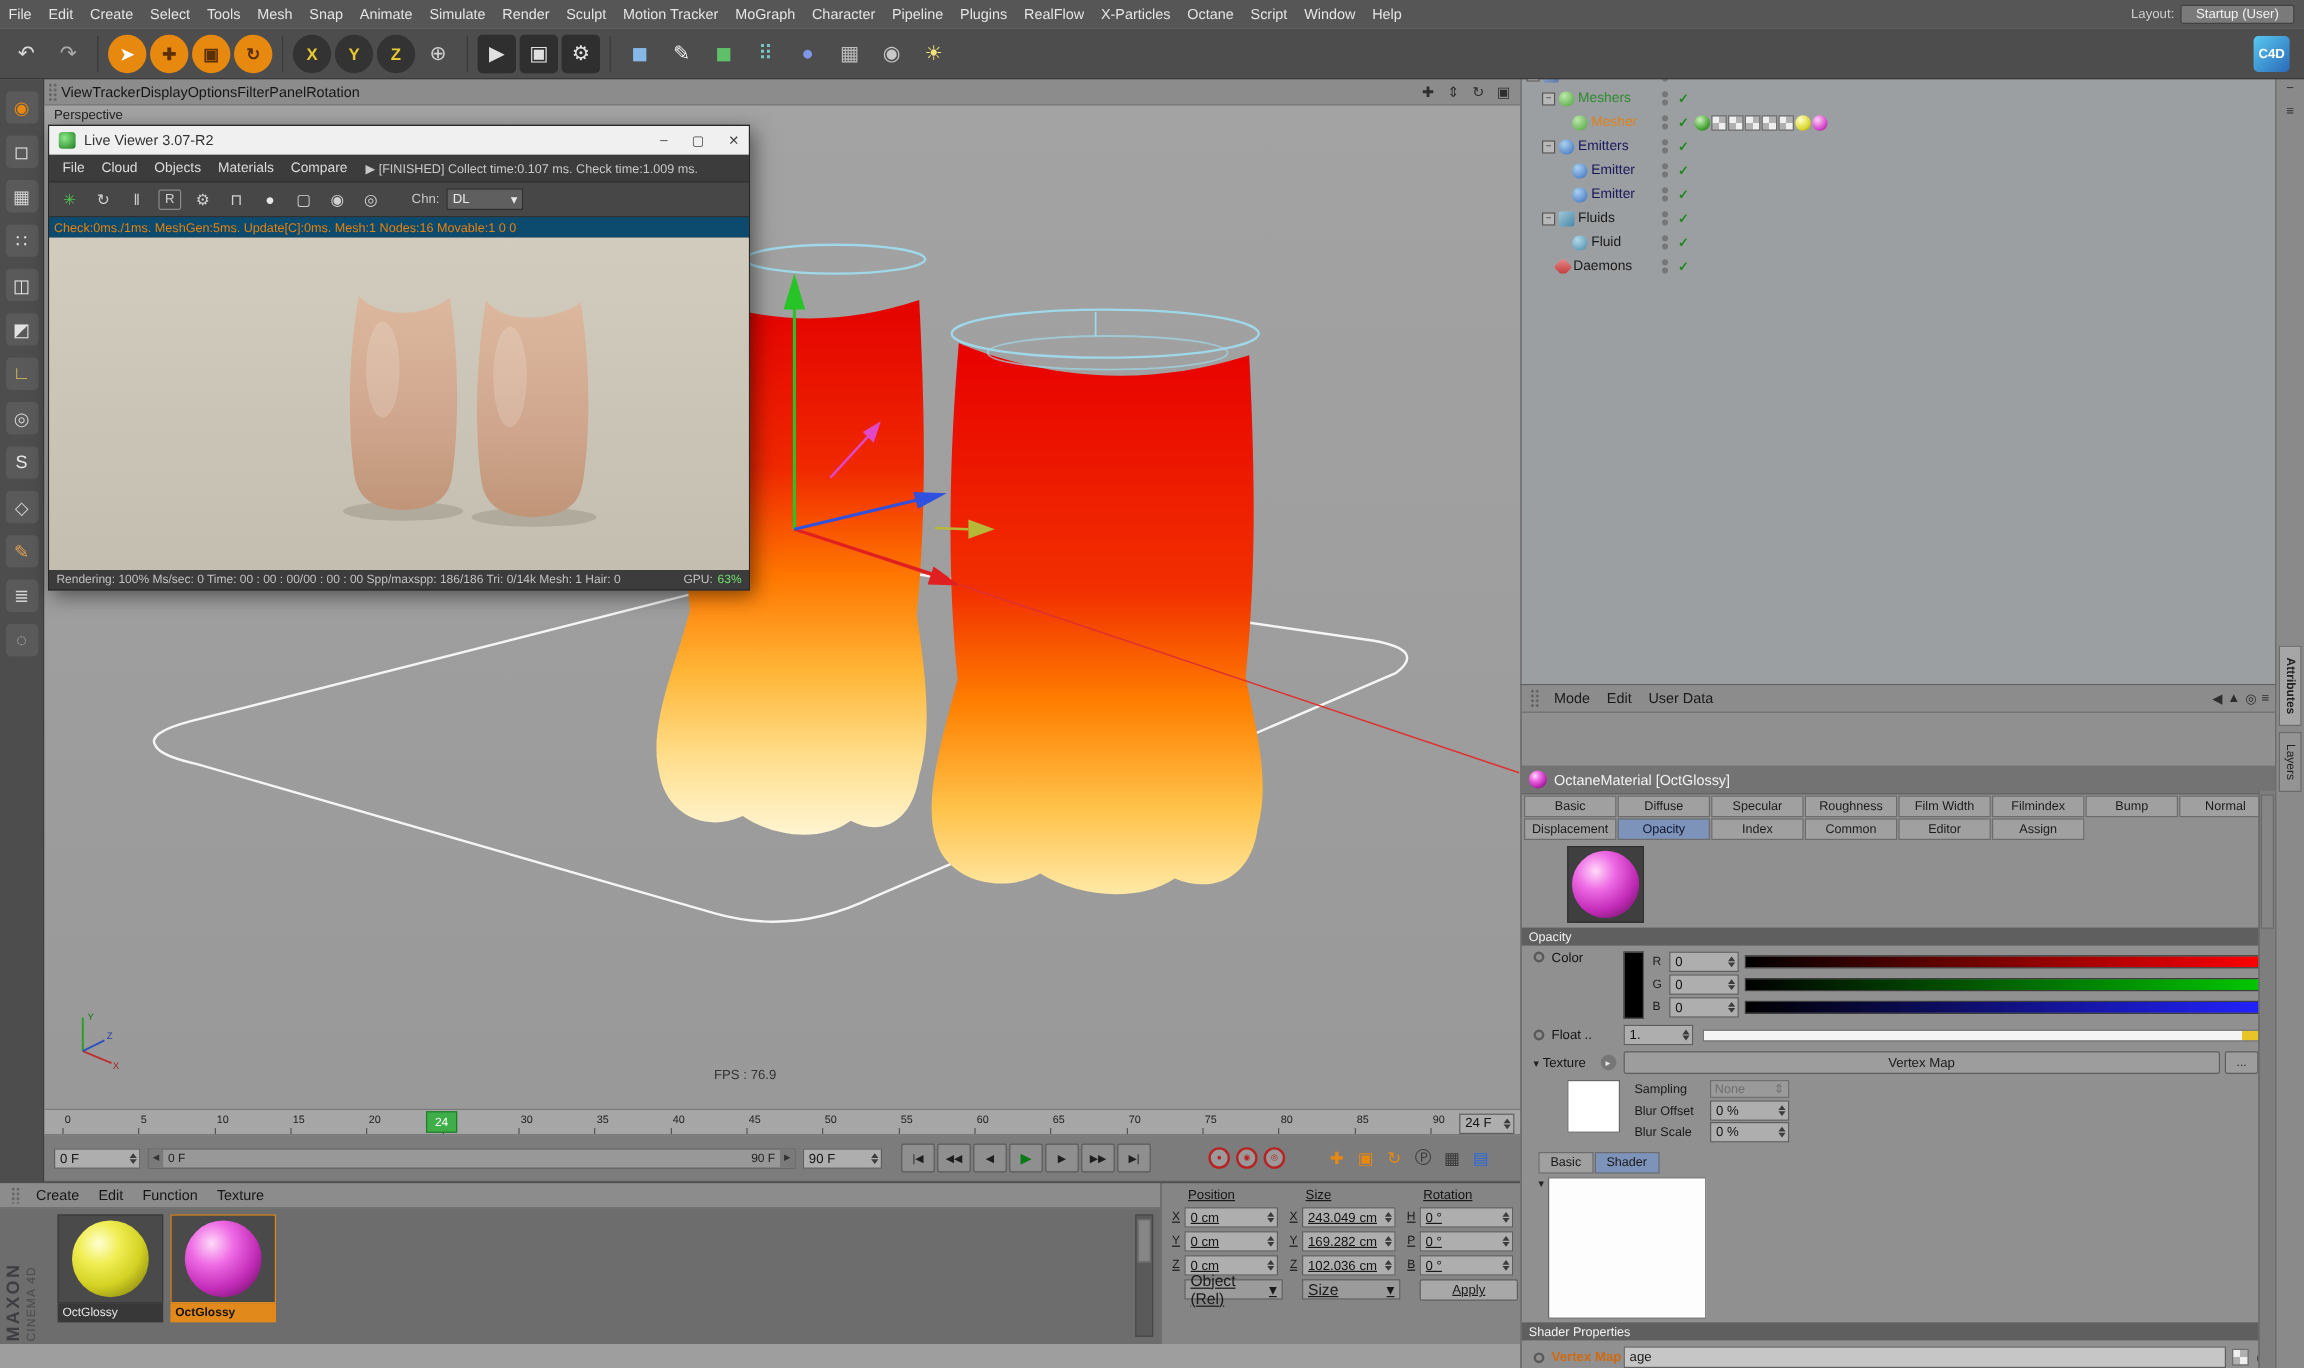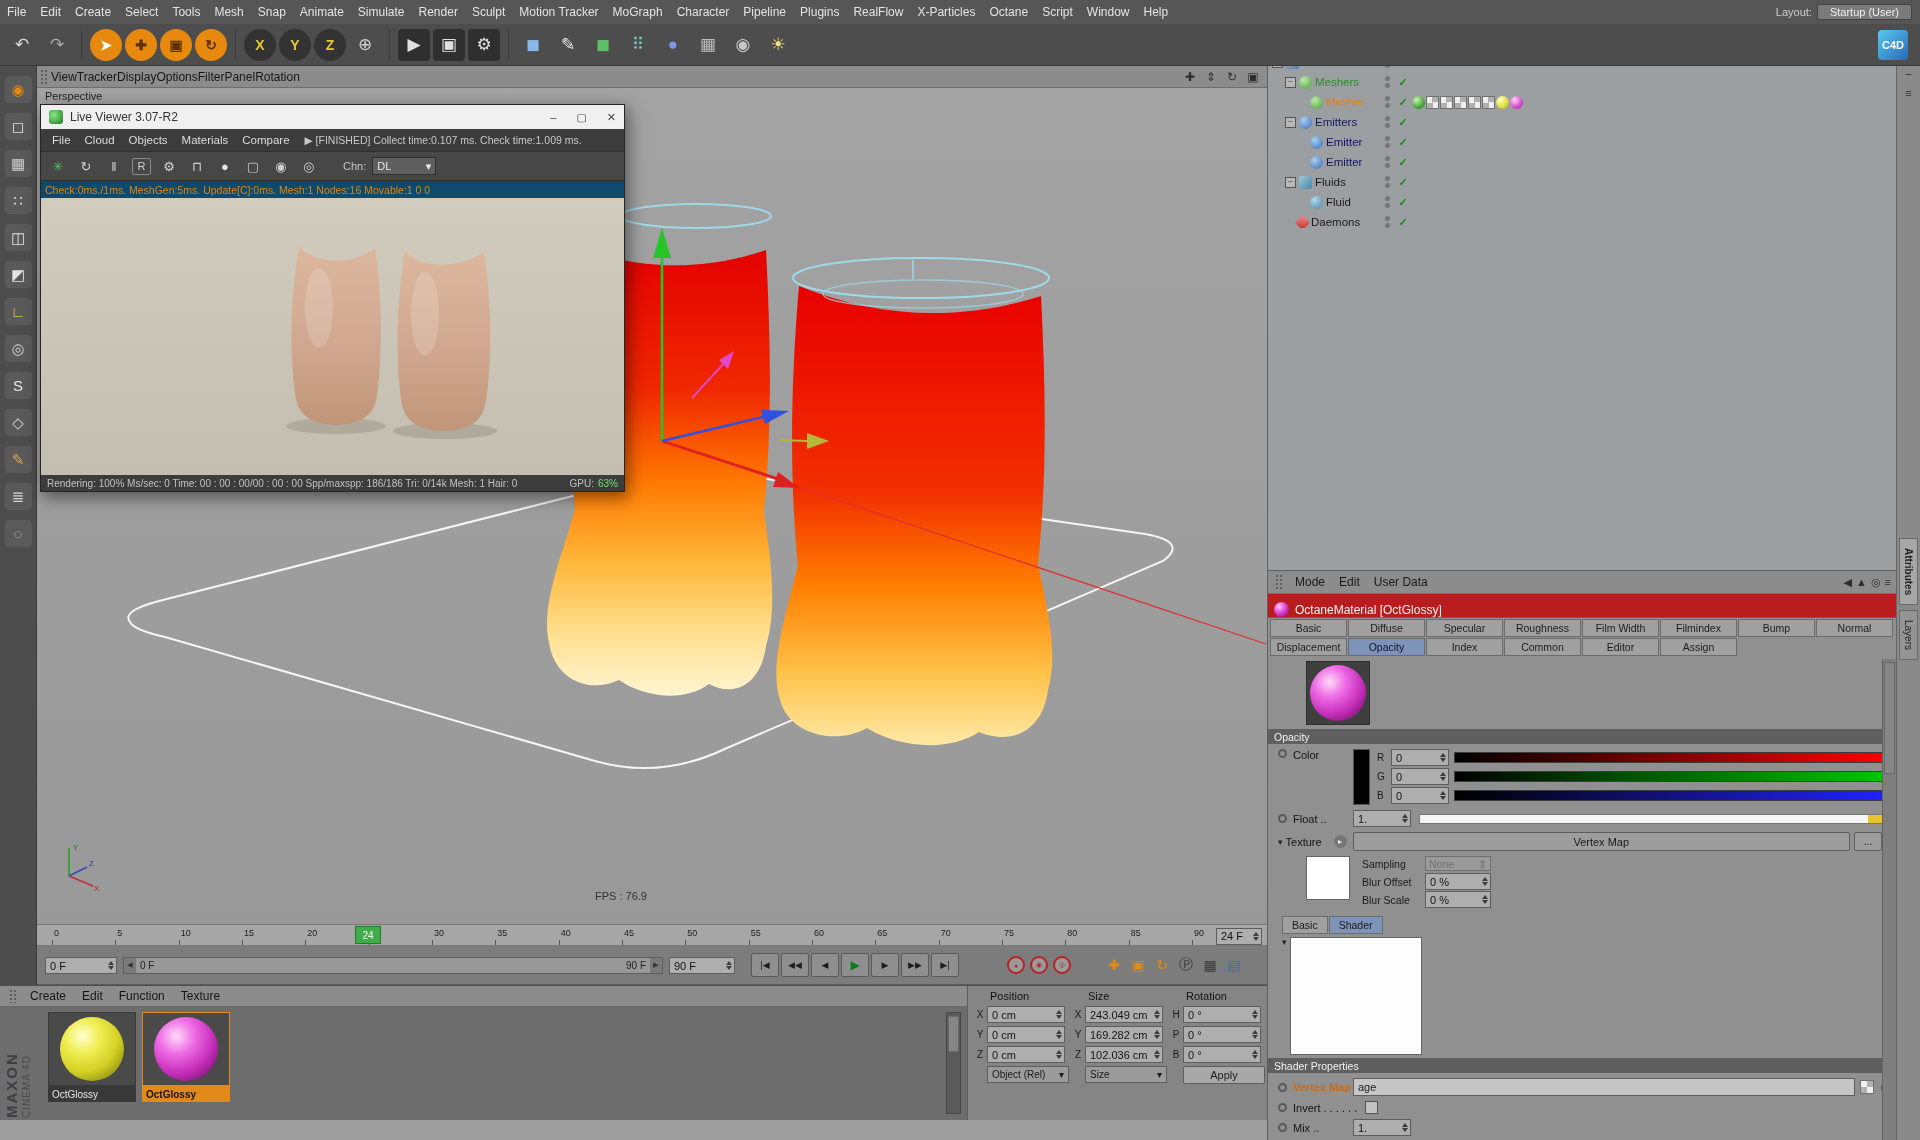--- a/index.html
+++ b/index.html
@@ -62,25 +62,25 @@
 .ball-yellow{background:radial-gradient(circle at 35% 30%,#ffffd2 0%,#f0ee54 28%,#d4d224 58%,#83830f 90%);}
 .ball-magenta{background:radial-gradient(circle at 35% 30%,#ffd9f9 0%,#ee6ae4 30%,#c32cb8 62%,#6b1163 92%);}
 .mat-name{height:16px;font-size:10px;display:flex;align-items:center;padding-left:4px;background:#383838;color:#e6e6e6;}
 .mat.selected .mat-name{background:#e2891c;color:#141414;font-weight:bold;}
 .mat.selected .mat-prev{border-color:#e2891c;}
 .vscroll{position:absolute;right:6px;top:26px;bottom:6px;width:13px;background:#5a5a5a;border:1px solid #474747;}
 .vthumb{position:absolute;left:1px;right:1px;top:3px;height:34px;background:#868686;border:1px solid #6a6a6a;}
 
 #coord-pane{position:absolute;left:967px;top:985px;width:300px;height:135px;background:#858585;border-top:1px solid #4e4e4e;border-left:1px solid #5e5e5e;box-sizing:border-box;font-size:11px;}
 #coord-cols{display:flex;padding:2px 2px 0 8px;gap:5px;}
-.coord-col{width:93px;}
+.coord-col{width:93px;text-decoration:underline;}
 .coord-h{font-size:11px;color:#141414;padding:2px 0 4px 14px;}
 .coord-row{display:flex;align-items:center;gap:3px;margin-bottom:3px;}
 .coord-row .ax{width:8px;font-size:10px;text-align:center;}
-.coord-dd{margin-top:2px;margin-left:11px;display:flex;align-items:center;background:#9b9b9b;border:1px solid #5e5e5e;height:17px;font-size:10px;padding:0 4px;justify-content:space-between;box-sizing:border-box;}
+.coord-dd{margin-top:2px;margin-left:11px;display:flex;align-items:center;background:#9b9b9b;border:1px solid #5e5e5e;height:17px;font-size:13px;padding:0 4px;justify-content:space-between;box-sizing:border-box;}
 .apply-btn{margin-top:2px;margin-left:11px;height:18px;background:#a8a8a8;border:1px solid #5e5e5e;font-size:11px;display:flex;align-items:center;justify-content:center;border-radius:2px;box-sizing:border-box;}
 
 #statusbar{position:absolute;left:0;top:1120px;width:1267px;height:20px;background:#8c8c8c;border-top:1px solid #636363;display:flex;align-items:center;font-size:11px;color:#1c1c1c;padding-left:6px;gap:8px;box-sizing:border-box;}
 
 #om{position:absolute;left:1267px;top:24px;width:629px;height:546px;background:#9c9fa2;border-left:1px solid #5f5f5f;box-sizing:border-box;}
 #om-menu,#am-menu{height:22px;background:#8c8c8c;border-bottom:1px solid #6f6f6f;display:flex;align-items:center;font-size:12px;padding-left:4px;gap:2px;}
 #om-menu .mi,#am-menu .mi{padding:2px 7px;}
 .panel-right{margin-left:auto;display:flex;gap:4px;padding-right:5px;font-size:11px;color:#2e2e2e;}
 #om-tree{padding-top:5px;}
 .om-row{height:20px;display:flex;align-items:center;font-size:11.5px;}
@@ -100,21 +100,21 @@
 .om-dots i{width:5px;height:5px;border-radius:50%;background:#767676;display:block;}
 .om-check{width:18px;color:#1e8a1e;font-size:11px;font-weight:bold;flex:none;text-align:center;}
 .om-tags{display:flex;align-items:center;gap:1px;}
 .tag{width:13px;height:13px;flex:none;}
 .tag-checker{background:conic-gradient(#b0b0b0 0 25%,#efefef 0 50%,#b0b0b0 0 75%,#efefef 0);border:1px solid #707070;box-sizing:border-box;}
 .tag-green-ball{border-radius:50%;background:radial-gradient(circle at 35% 30%,#caf2bc,#42a032 65%,#1c641c);}
 .tag-yellow-ball{border-radius:50%;background:radial-gradient(circle at 35% 30%,#ffffc8,#d8d628 65%,#84840e);}
 .tag-magenta-ball{border-radius:50%;background:radial-gradient(circle at 35% 30%,#ffd2f8,#d242c8 65%,#701068);}
 
 #am{position:absolute;left:1267px;top:570px;width:629px;height:570px;background:#909090;border-left:1px solid #5f5f5f;border-top:1px solid #5f5f5f;box-sizing:border-box;font-size:11px;overflow:hidden;}
-.am-title{height:23px;background:#b91c1c;display:flex;align-items:flex-end;gap:6px;padding-left:6px;color:#f2f2f2;font-size:12px;border-bottom:1px solid #646464;}
+.am-title{height:23px;background:#737373;display:flex;align-items:center;gap:6px;padding-left:6px;color:#f2f2f2;font-size:12px;border-bottom:1px solid #646464;margin-top:44px;}
 .mini-ball{width:15px;height:15px;flex:none;}
 .am-tabs{display:flex;padding-left:2px;margin-top:1px;}
 .atab{width:77px;text-align:center;font-size:10.5px;padding:2px 0;background:#a0a0a0;border:1px solid #6c6c6c;margin-right:1px;color:#1c1c1c;box-sizing:border-box;flex:none;}
 .atab.active{background:#7e93ba;color:#0e1630;}
 .am-preview{height:70px;display:flex;padding:5px 0 0 38px;box-sizing:border-box;}
 .preview-box{width:62px;height:62px;background:#3f3f3f;display:flex;align-items:center;justify-content:center;border:1px solid #2e2e2e;}
 .am-sec{height:15px;background:#5f5f5f;color:#f2f2f2;font-size:10.5px;display:flex;align-items:center;padding-left:6px;margin-top:3px;}
 .am-row{display:flex;align-items:center;padding-left:10px;margin-top:5px;}
 .adot{width:9px;height:9px;border:2px solid #5a5a5a;border-radius:50%;margin-right:6px;flex:none;box-sizing:border-box;}
 .alab{width:60px;font-size:11px;color:#141414;flex:none;}

